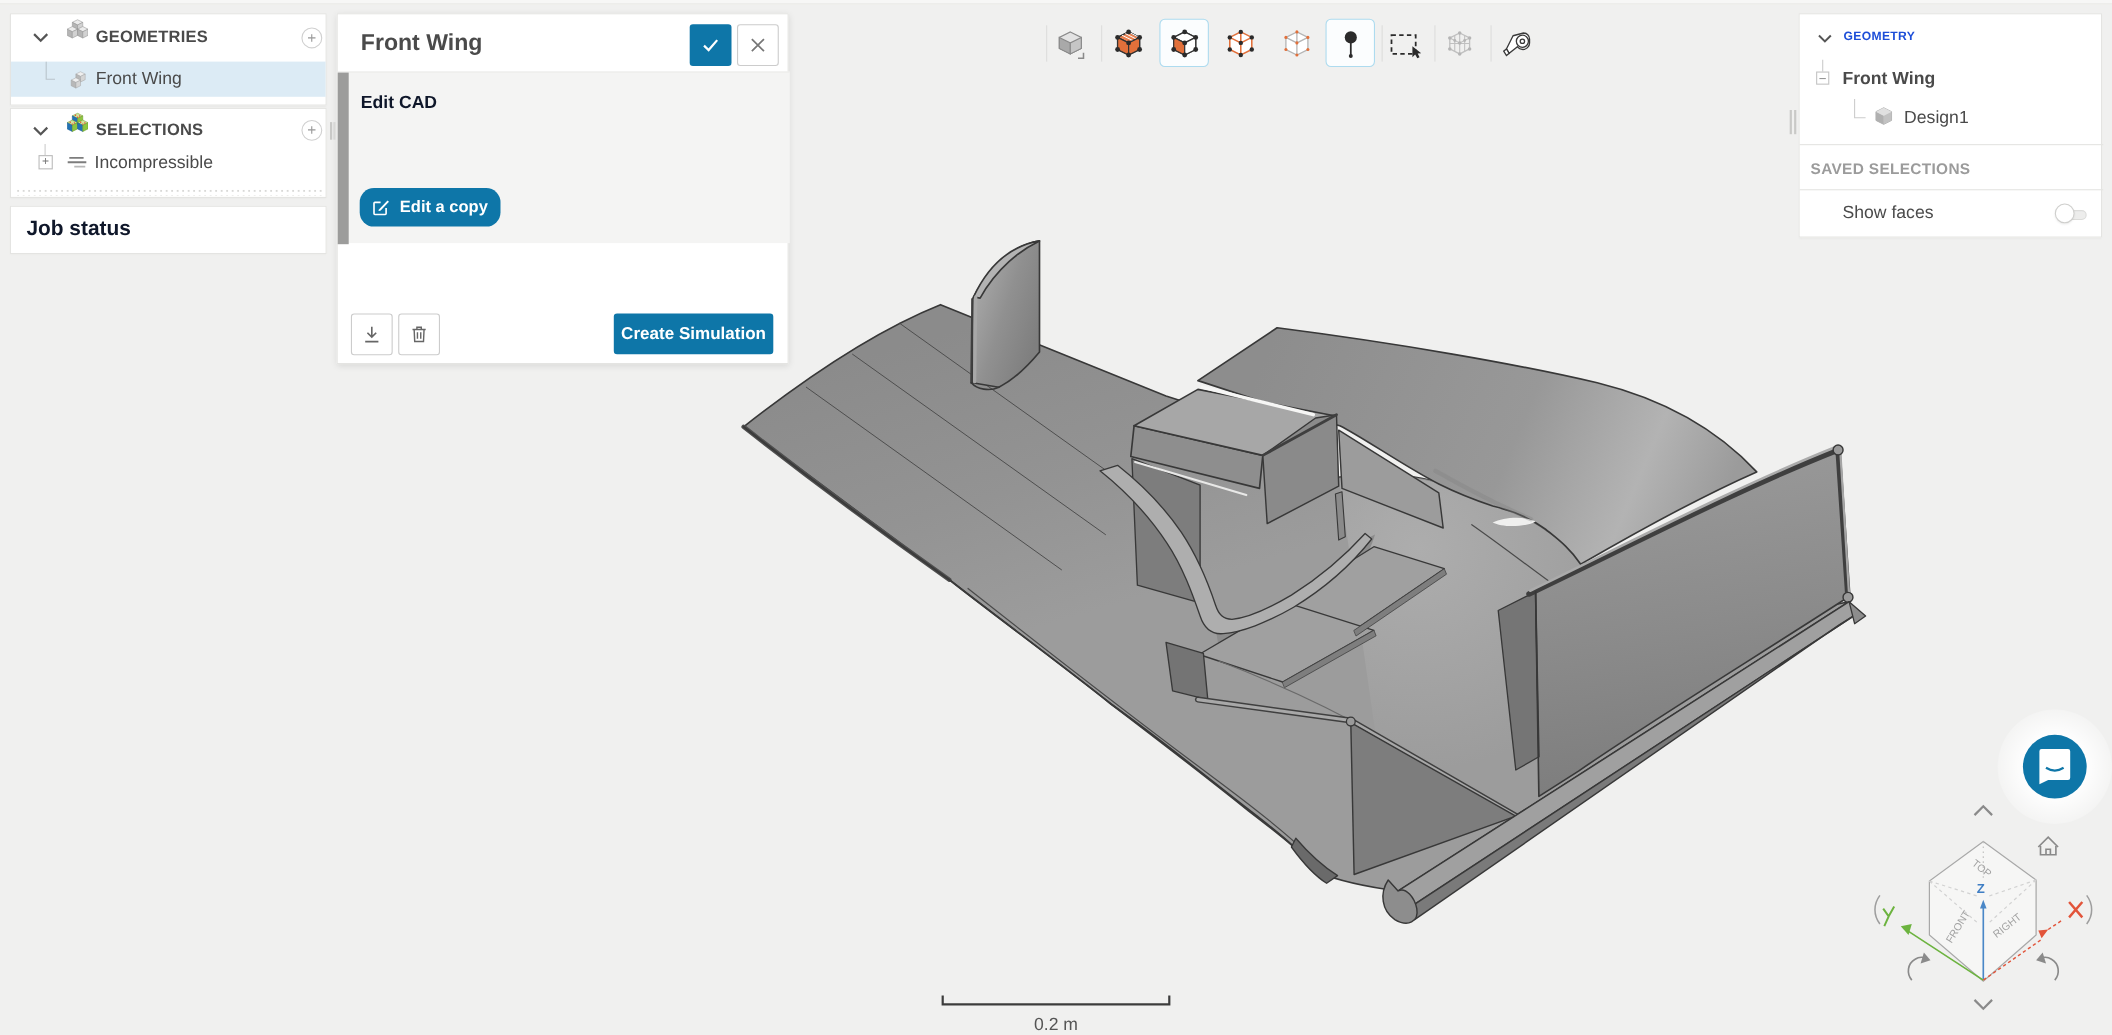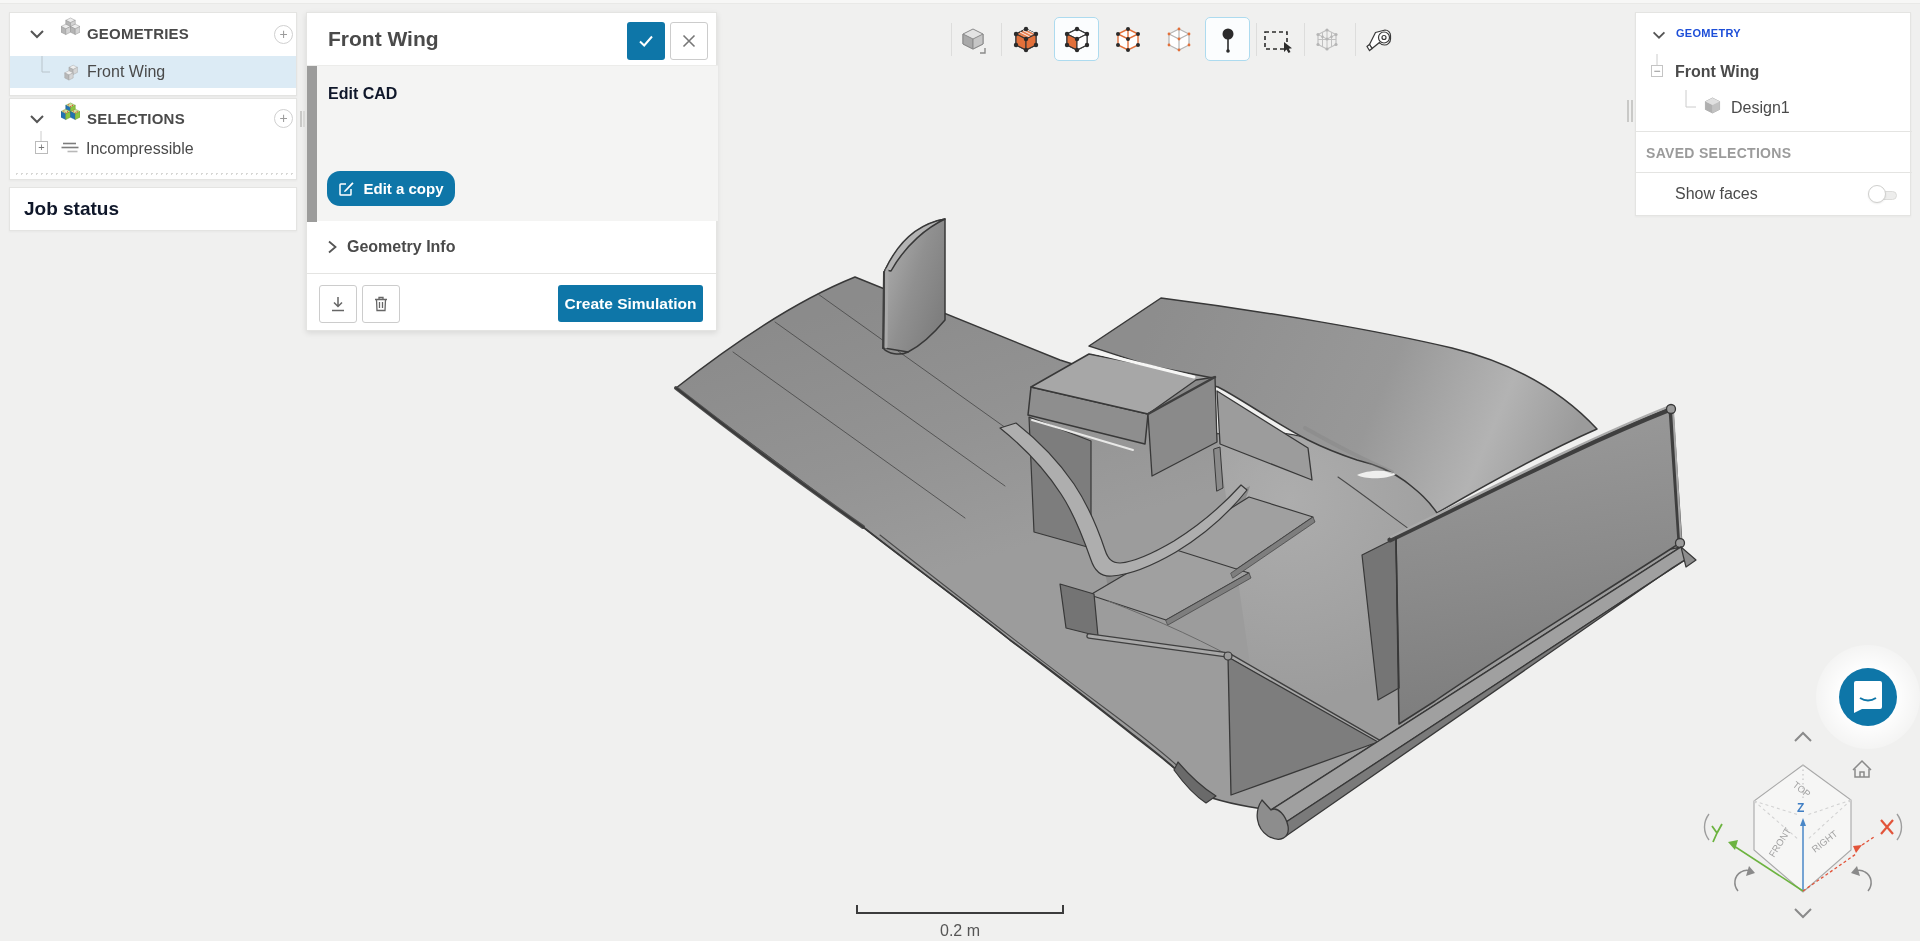--- a/index.html
+++ b/index.html
@@ -290,26 +290,20 @@
     <span class="abs" style="left:21px;top:19px;font-size:16px;font-weight:bold;color:#0f172a;">Edit CAD</span>
     <div class="blue-btn abs" style="left:20px;top:105px;width:128px;height:35px;font-size:15px;border-radius:13px;">
       <svg width="17" height="17" viewBox="0 0 17 17" style="margin-right:8px">
           <path d="M13 9 L13 14.2 Q13 15 12.2 15 L2.8 15 Q2 15 2 14.2 L2 4.8 Q2 4 2.8 4 L8 4" fill="none" stroke="#fff" stroke-width="1.5"></path>
           <path d="M6.5 10.5 L14.3 2.2 L15.6 3.5 L7.8 11.6 L6 11.9 Z" fill="#fff"></path>
         </svg>
       Edit a copy
     </div>
   </div>
 
-  <div class="abs" style="left:0;top:208px;width:411px;height:53px;border-bottom:1px solid #e4e4e2;">
-    <svg class="abs" style="left:18px;top:18px" width="14" height="16" viewBox="0 0 14 16">
-        <path d="M4 2.5 L10.5 8 L4 13.5" fill="none" stroke="#555" stroke-width="1.8"></path>
-      </svg>
-    <span class="abs" style="left:40px;top:17px;font-size:16px;font-weight:bold;color:#4a4a4a;">Geometry Info</span>
-  </div>
 
   <div class="ghost-btn abs" style="left:12px;top:272px;width:38px;height:38px;">
     <svg width="18" height="18" viewBox="0 0 18 18">
         <path d="M9 2 L9 11 M5 7.5 L9 11.5 L13 7.5" fill="none" stroke="#666" stroke-width="1.5"></path>
         <path d="M3 15.5 L15 15.5" stroke="#666" stroke-width="1.5"></path>
       </svg>
   </div>
   <div class="ghost-btn abs" style="left:55px;top:272px;width:38px;height:38px;">
     <svg width="18" height="18" viewBox="0 0 18 18">
         <path d="M3 4.5 L15 4.5 M7 4 L7 2.5 L11 2.5 L11 4 M4.5 4.5 L5 15.5 L13 15.5 L13.5 4.5 M7.5 7 L7.5 13 M10.5 7 L10.5 13" fill="none" stroke="#666" stroke-width="1.3"></path>

